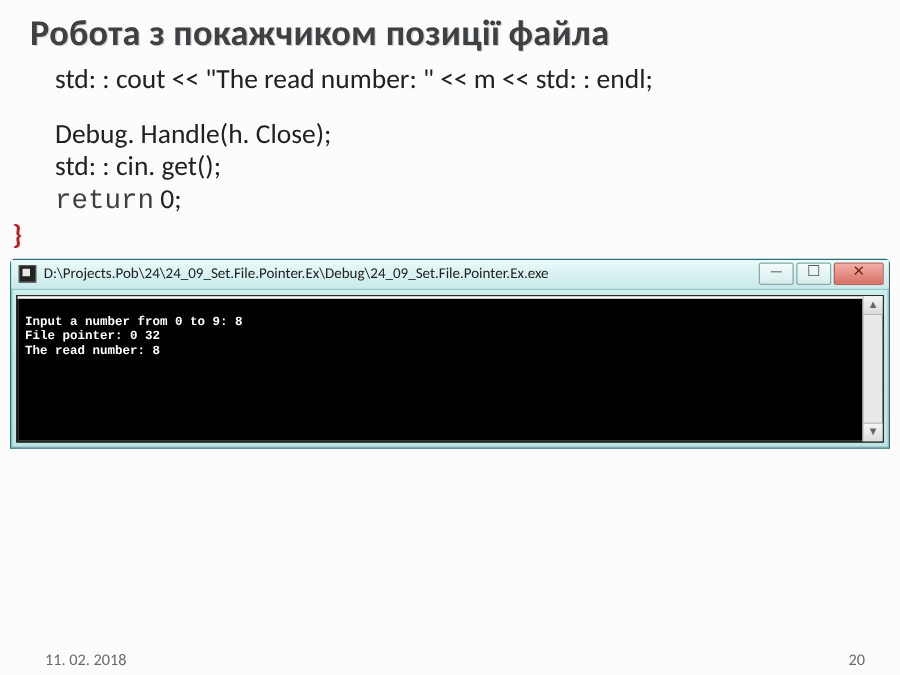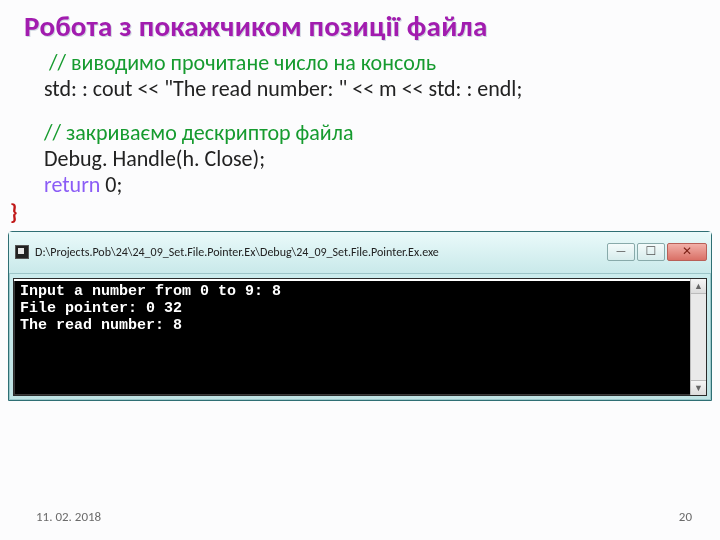--- a/index.html
+++ b/index.html
@@ -7,54 +7,54 @@
     width: 720px;
     height: 540px;
     background: #fcfcfd;
     font-family: Calibri, Arial, sans-serif;
     position: relative;
     overflow: hidden;
   }
   .-title {
     font-size: 29px;
     font-weight: bold;
-    color: #a21caf;
+    color: #404040;
     text-shadow: 1px 1px 0 #cfd7e0;
     padding: 8px 24px 6px 24px;
     letter-spacing: 0.2px;
   }
   .code {
     font-size: 22px;
     line-height: 1.18;
     padding: 0 36px 0 44px;
     color: #222;
     font-family: Calibri, Arial, sans-serif;
   }
   .comment { color: #169b2f; }
   .plain { color: #222; }
-  .kw { color: #8b5cf6; }
+  .kw { color: #404040; font-family: Liberation Mono, monospace; }
   .closebrace {
     font-size: 22px;
     padding-left: 10px;
     color: #c01717;
     font-weight: bold;
   }
   .gap { height: 18px; }
 
   .console-window {
     margin: 6px 8px 0 8px;
     border: 1px solid #2f6f74;
     background: linear-gradient(#cfeff0, #bfe3e4);
     border-radius: 4px 4px 0 0;
     box-shadow: 0 0 0 1px #9ac8cb inset;
   }
   .titlebar {
     display: flex;
     align-items: center;
-    height: 42px;
+    height: 24px;
     padding: 0 4px 0 6px;
     font-size: 12px;
     color: #222;
     background: linear-gradient(#eafafa, #c9e9ea);
     border-bottom: 1px solid #9cc5c8;
   }
   .win-icon {
     width: 14px; height: 14px;
     background: #222;
     margin-right: 6px;
@@ -92,24 +92,24 @@
     box-shadow: inset 0 0 0 1px #3a3a3a;
     height: 118px;
     position: relative;
   }
   .console-header-border {
     height: 2px;
     background: #fff;
   }
   .console-text {
     font-family: "Courier New", monospace;
-    font-size: 15px;
+    font-size: 10px;
     font-weight: bold;
     color: #fff;
-    padding: 2px 6px;
+    padding: 14px 6px;
     line-height: 1.15;
     white-space: pre;
   }
   .scrollbar {
     position: absolute;
     right: 0; top: 0; bottom: 0;
     width: 16px;
     background: #e9e9e9;
     border-left: 1px solid #bbb;
   }
@@ -122,39 +122,38 @@
     text-align: center;
     line-height: 13px;
   }
   .sb-btn.bot {
     position: absolute; bottom: 0; left: 0; right: 0;
     border-top: 1px solid #bbb; border-bottom: none;
   }
 
   .footer {
     position: absolute;
-    left: 0; right: 0; bottom: 16px;
+    left: 0; right: 0; bottom: 4px;
     display: flex;
     justify-content: space-between;
     padding: 0 28px 0 36px;
     font-size: 13px;
     color: #6a6a6a;
   }
 </style>
 </head>
 <body>
 
 <div class="-title">Робота з покажчиком позиції файла</div>
 
 <div class="code">
-  <div>&nbsp;<span class="comment">//</span><span class="comment"> виводимо прочитане число на консоль</span></div>
   <div class="plain">std: : cout &lt;&lt; "The read number: " &lt;&lt; m &lt;&lt; std: : endl;</div>
   <div class="gap"></div>
-  <div class="comment">// закриваємо дескриптор файла</div>
   <div><span class="plain">Debug. Handle</span><span class="plain">(h. Close);</span></div>
+  <div class="plain">std: : cin. get();</div>
   <div><span class="kw">return</span><span class="plain"> 0;</span></div>
 </div>
 <div class="closebrace">}</div>
 
 <div class="console-window">
   <div class="titlebar">
     <div class="win-icon"></div>
     <div class="titlebar-text">D:\Projects.Pob\24\24_09_Set.File.Pointer.Ex\Debug\24_09_Set.File.Pointer.Ex.exe</div>
     <div class="win-btns">
       <div class="win-btn">—</div>

